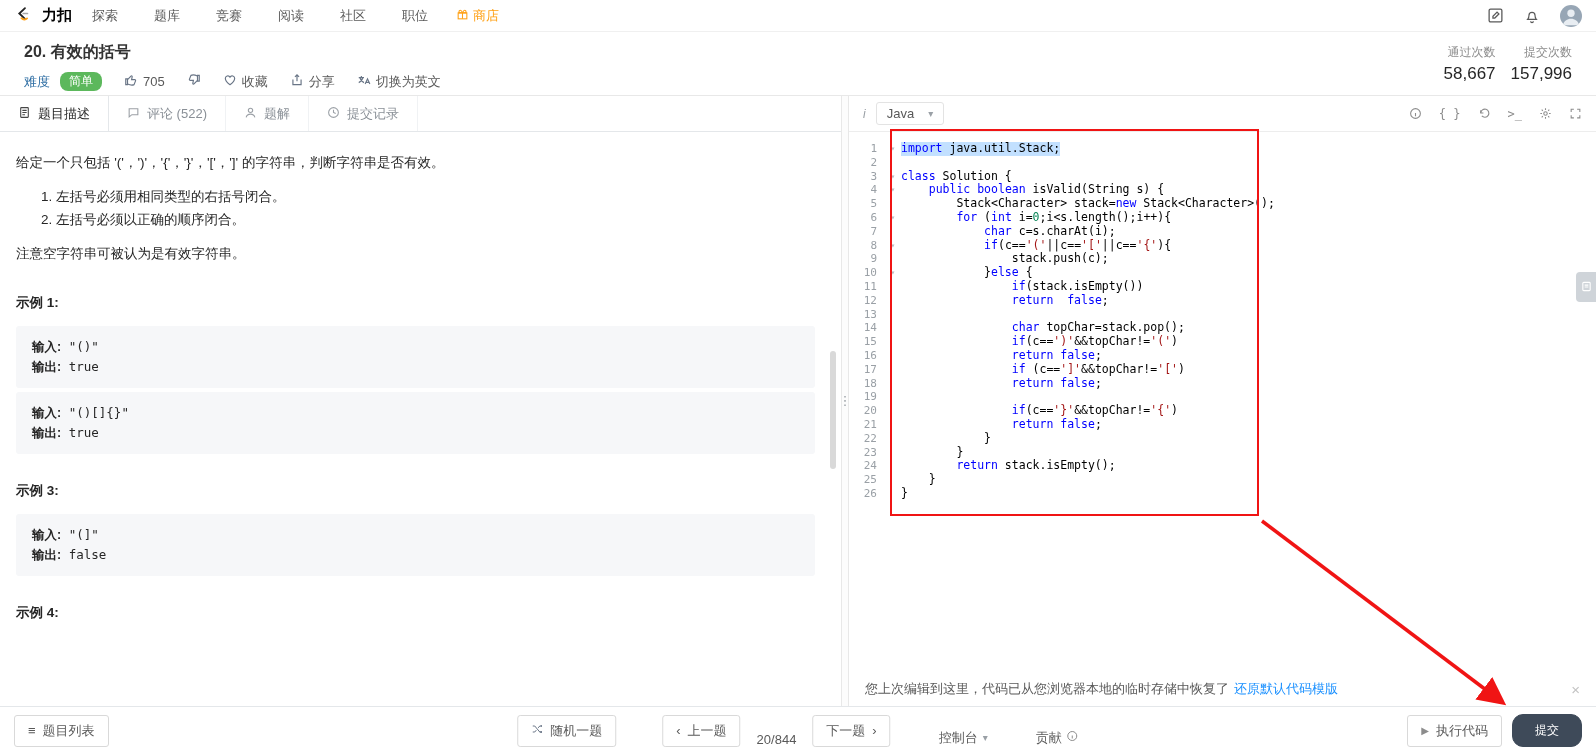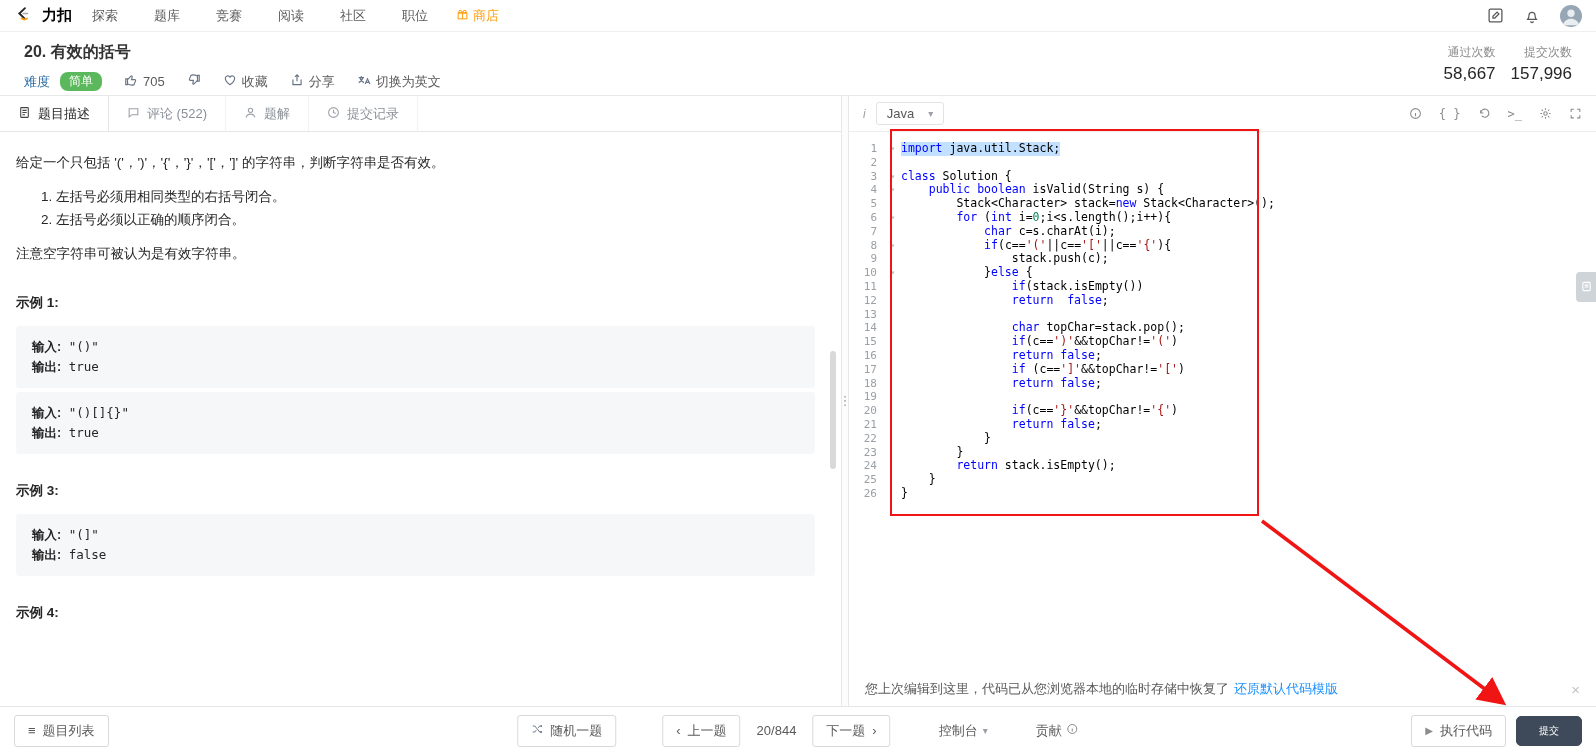--- a/index.html
+++ b/index.html
@@ -80,26 +80,26 @@
   .tok-num{color:var(--number-green)}
 
   .restore-bar{flex:0 0 34px;display:flex;align-items:center;gap:5px;padding:0 16px;font-size:13px;color:#595959}
   .restore-link{color:var(--link-blue);text-decoration:none;cursor:pointer}
   .restore-close{margin-left:auto;color:#c3c3c3;font-size:15px;cursor:pointer}
 
   
   .footer{flex:0 0 48px;border-top:1px solid #e4e7ea;display:flex;align-items:center;padding:0 14px;position:relative;background:#fff}
   .btn{display:inline-flex;align-items:center;gap:7px;border:1px solid #d9d9d9;border-radius:3px;background:#fff;
     font-size:13px;color:#595959;padding:6px 13px;cursor:pointer;white-space:nowrap;font-family:inherit}
-  .footer-center{position:absolute;left:50%;top:50%;transform:translate(-50%,-50%);display:flex;align-items:center;gap:14px}
+  .footer-center{position:absolute;left:50%;top:50%;transform:translate(-50%,-50%);display:flex;align-items:flex-end;gap:14px}
   .random-btn{margin-right:32px}
   .counter{font-size:13px;color:#595959;margin:0 2px}
   .plain-ctl{display:flex;align-items:center;gap:5px;font-size:13px;color:#595959;cursor:pointer;margin-left:34px}
   .footer-right{margin-left:auto;display:flex;align-items:center;gap:10px}
-  .submit-btn{background:var(--submit-dark);color:#fff;border:1px solid var(--submit-dark);padding:7px 22px;border-radius:5px;font-size:10px;cursor:pointer;font-family:inherit}
+  .submit-btn{background:var(--submit-dark);color:#fff;border:1px solid var(--submit-dark);padding:7px 22px;border-radius:11px;font-size:12px;cursor:pointer;font-family:inherit}
   .play-glyph{font-size:10px;color:#8c8c8c}
 
   
   .annotation{position:absolute;inset:0;pointer-events:none;z-index:60}
   .ann-shape{stroke:var(--annotation-red);fill:none}
   .ann-head{fill:var(--annotation-red)}
   .side-widget{position:absolute;right:0;top:272px;width:20px;height:30px;background:#cfd4d9;border-radius:4px 0 0 4px;
     display:flex;align-items:center;justify-content:center;color:#fff;z-index:40;cursor:pointer}
 </style>
 </head>

